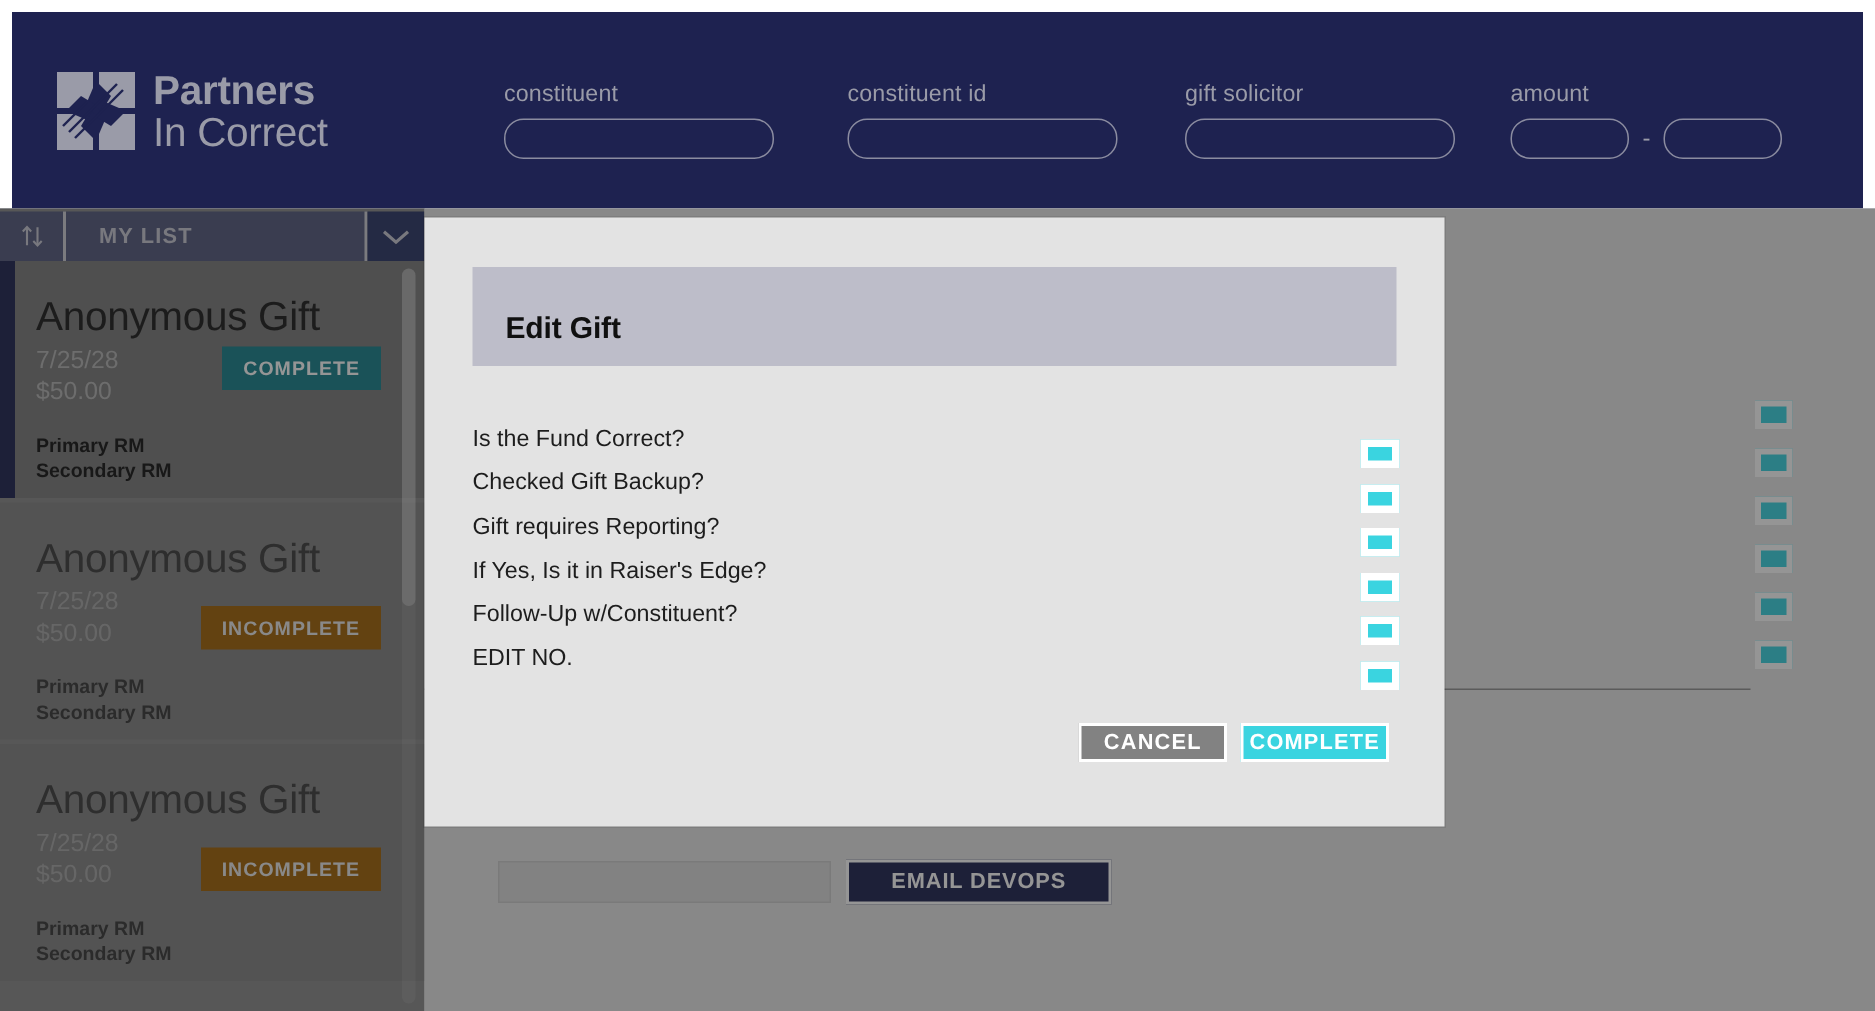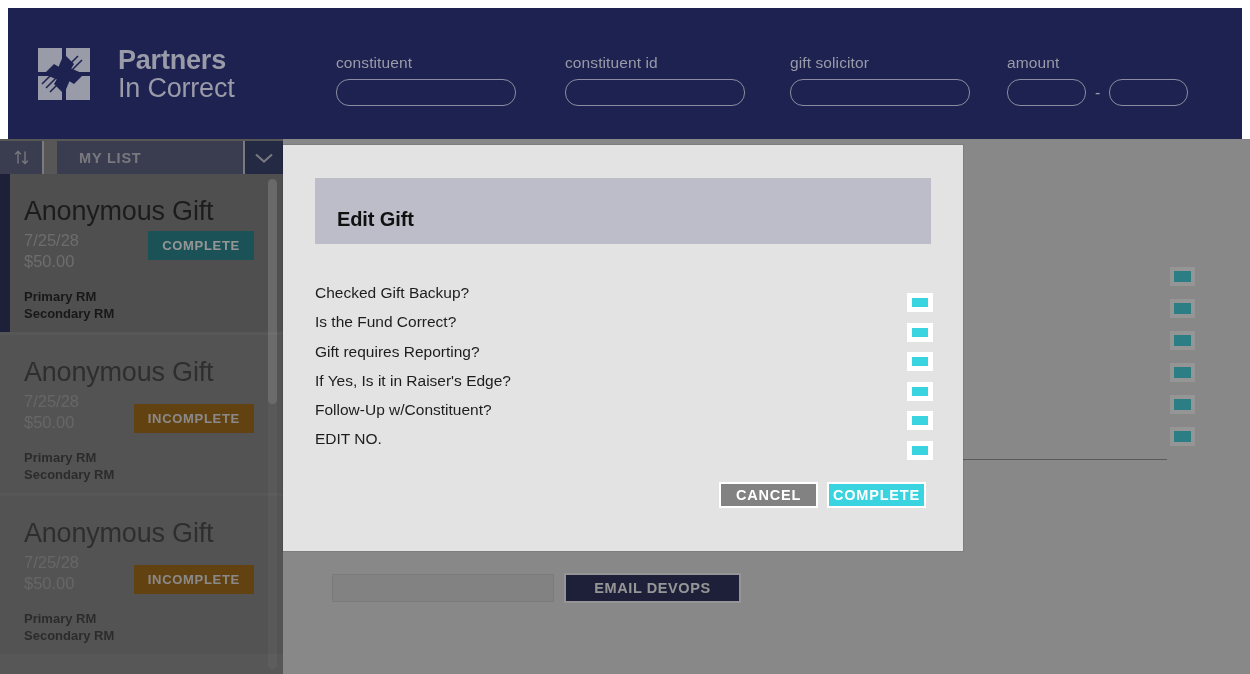--- a/index.html
+++ b/index.html
@@ -29,21 +29,21 @@
     border-left: 8px solid #ffffff;
     border-top: 8px solid #ffffff;
     border-right: 8px solid #ffffff;
   }
 
   .brand {
     position: absolute;
     left: 30px; top: 38px;
     display: flex;
     align-items: center;
-    gap: 28px;
+    gap: 12px;
   }
   .brand-mark {
     width: 52px; height: 52px;
     position: relative;
     flex: none;
   }
   .brand-mark svg { display: block; }
   .brand-text {
     color: #9a9ba8;
     line-height: 1.05;
@@ -133,21 +133,20 @@
     flex: 1;
     background: #545a7e;
     color: #c8c9d4;
     font-size: 14.5px;
     font-weight: bold;
     letter-spacing: 0.8px;
     display: flex;
     align-items: center;
     padding-left: 22px;
     border-right: 2px solid #cfcfd6;
-    margin-left: 13px;
   }
   .list-caret {
     width: 38px;
     background: #2b3566;
     border: none;
     display: flex;
     align-items: center;
     justify-content: center;
     cursor: pointer;
   }
@@ -548,24 +547,24 @@
   <div class="overlay">
 
     <div class="modal">
 
       <div class="modal-titlebar">
         <div class="modal-title">Edit Gift</div>
       </div>
 
       <div class="modal-body">
         <div class="q-row">
+          <span class="q-label">Is the Fund Correct?</span>
+        </div>
+        <div class="q-row">
           <span class="q-label">Checked Gift Backup?</span>
-        </div>
-        <div class="q-row">
-          <span class="q-label">Is the Fund Correct?</span>
         </div>
         <div class="q-row">
           <span class="q-label">Gift requires Reporting?</span>
         </div>
         <div class="q-row">
           <span class="q-label">If Yes, Is it in Raiser's Edge?</span>
         </div>
         <div class="q-row">
           <span class="q-label">Follow-Up w/Constituent?</span>
         </div>

